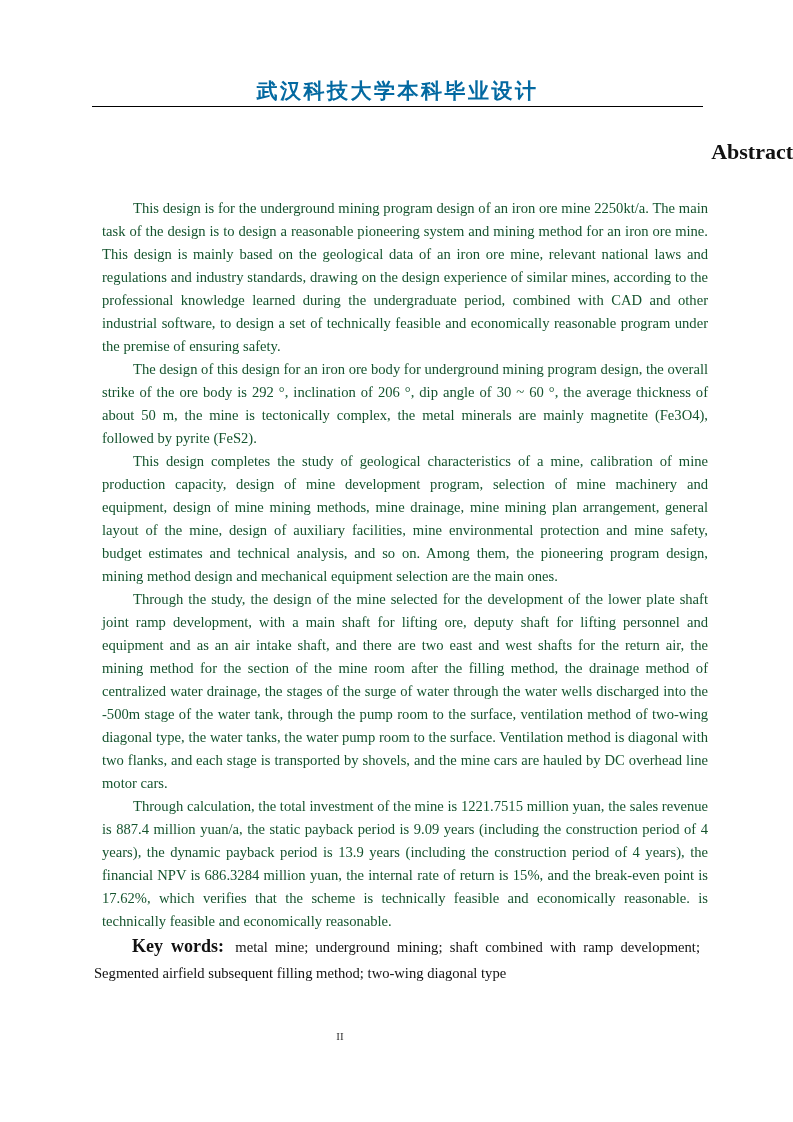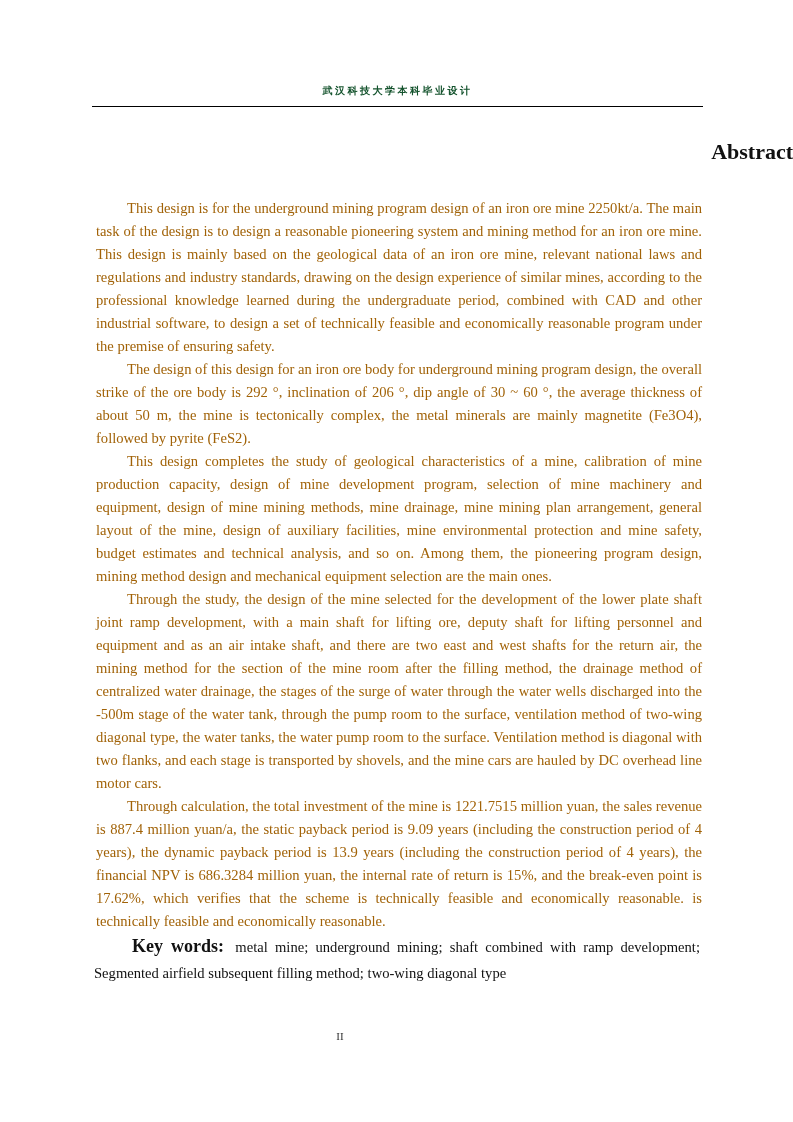--- a/index.html
+++ b/index.html
@@ -2,30 +2,30 @@
 <html><head>
 <meta charset="utf-8">
 <style>
   html, body { margin: 0; padding: 0; background: #ffffff; }
   body { width: 793px; height: 1122px; position: relative; overflow: hidden; font-family: "Liberation Serif", serif; color: #111; }
   .header {
     position: absolute; left: 92px; top: 76px; width: 611px; height: 30px;
     border-bottom: 1.5px solid #000; text-align: center;
   }
   .header-text {
-    font-family: "DejaVu Sans", sans-serif; font-weight: bold; font-size: 10px;
-    letter-spacing: 2.5px; line-height: 30px; color: #14532d;
+    font-family: "DejaVu Sans", sans-serif; font-weight: bold; font-size: 21px;
+    letter-spacing: 2.5px; line-height: 30px; color: #0369a1;
   }
   .title {
     position: absolute; left: 0; width: 793px; top: 139px; text-align: right;
     font-family: "Liberation Serif", serif; font-weight: bold; font-size: 22px; color: #111;
   }
   .body-text {
-    position: absolute; left: 96px; top: 197px; width: 606px;
-    font-size: 14.6px; line-height: 23px; text-align: justify; color: #a16207;
+    position: absolute; left: 102px; top: 197px; width: 606px;
+    font-size: 14.6px; line-height: 23px; text-align: justify; color: #14532d;
   }
   .body-text p { margin: 0; text-indent: 31px; }
   .keywords {
     position: absolute; left: 94px; top: 933px; width: 606px;
     font-size: 14.6px; line-height: 26px; color: #111; text-align: justify;
   }
   .kw-label { font-weight: bold; font-size: 18px; margin-left: 38px; margin-right: 4px; }
   .page-number {
     position: absolute; left: 0; width: 680px; top: 1030px; text-align: center;
     font-size: 11px; color: #333;

